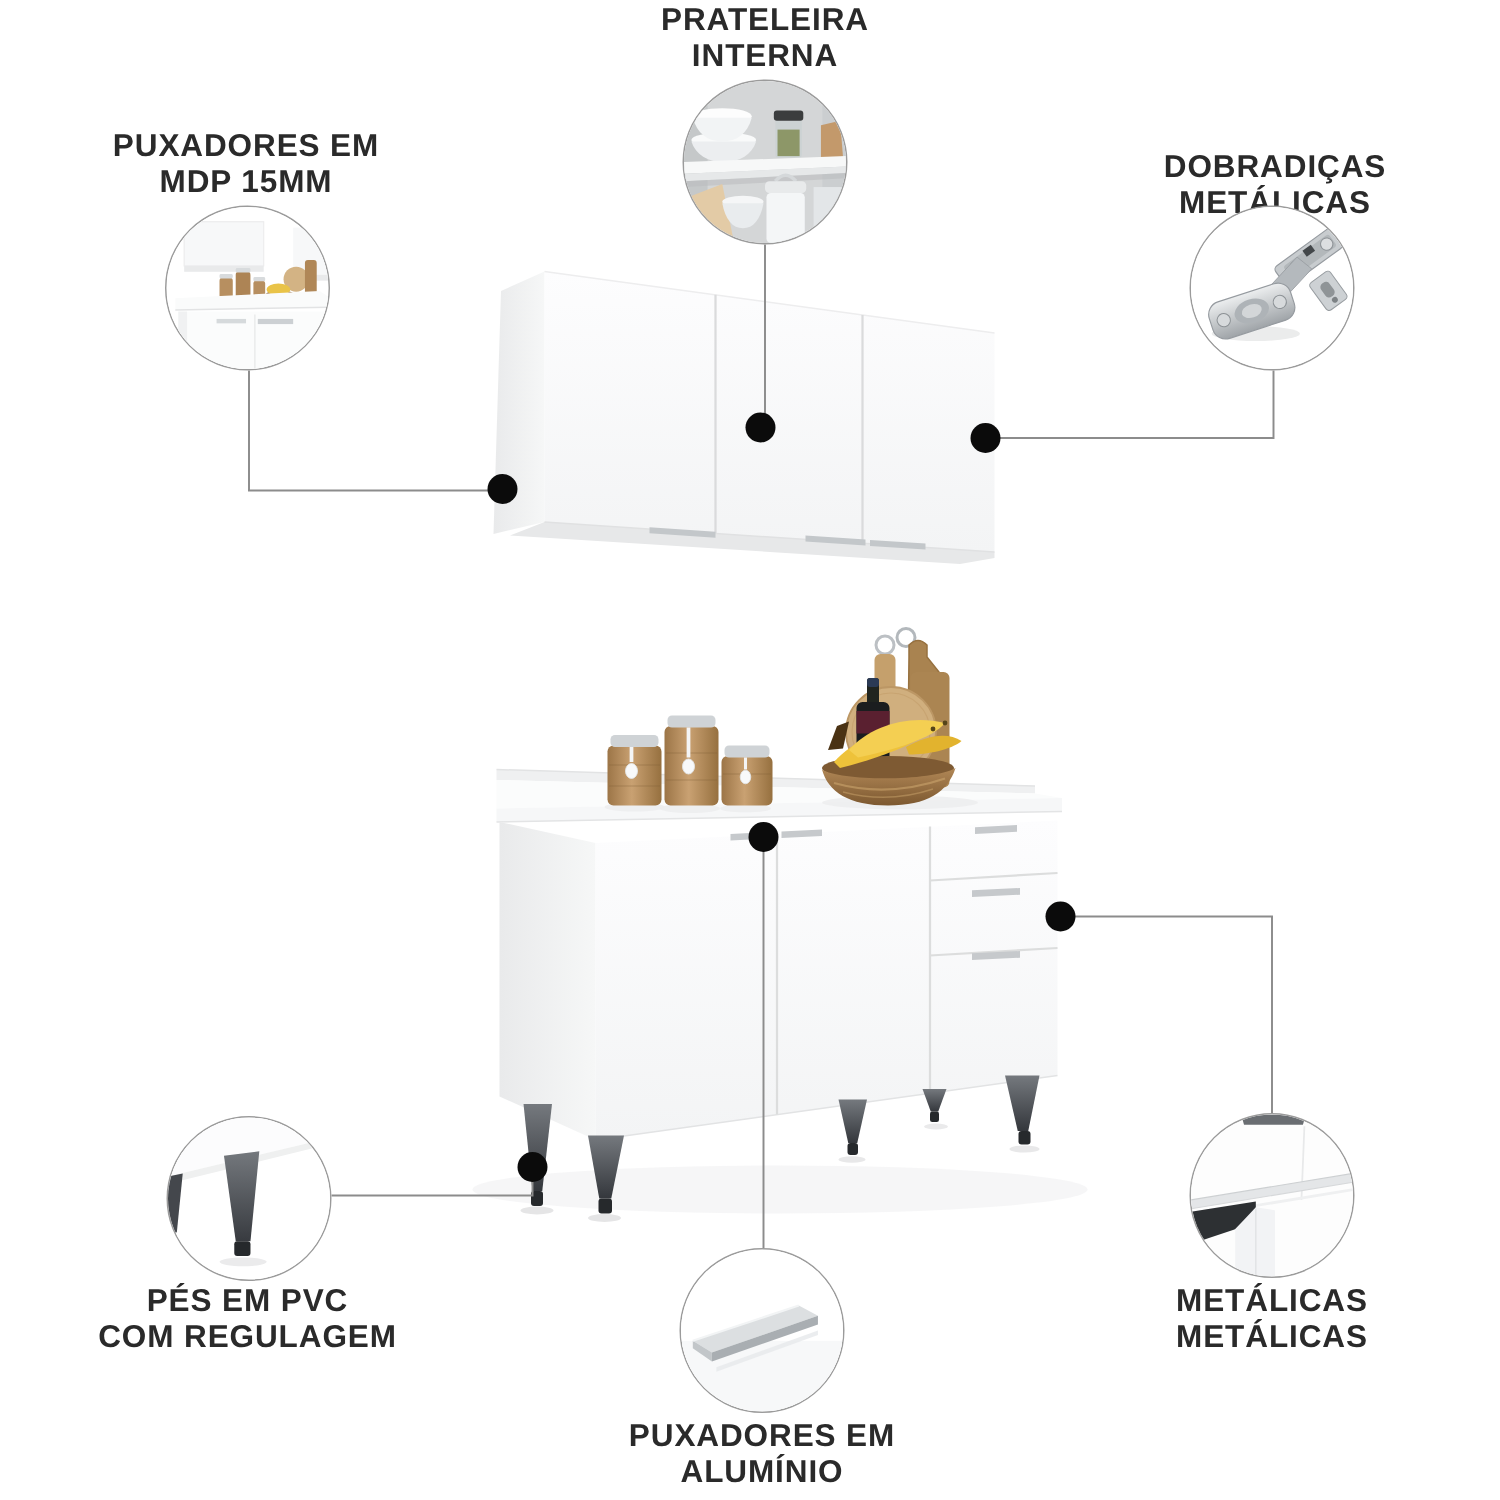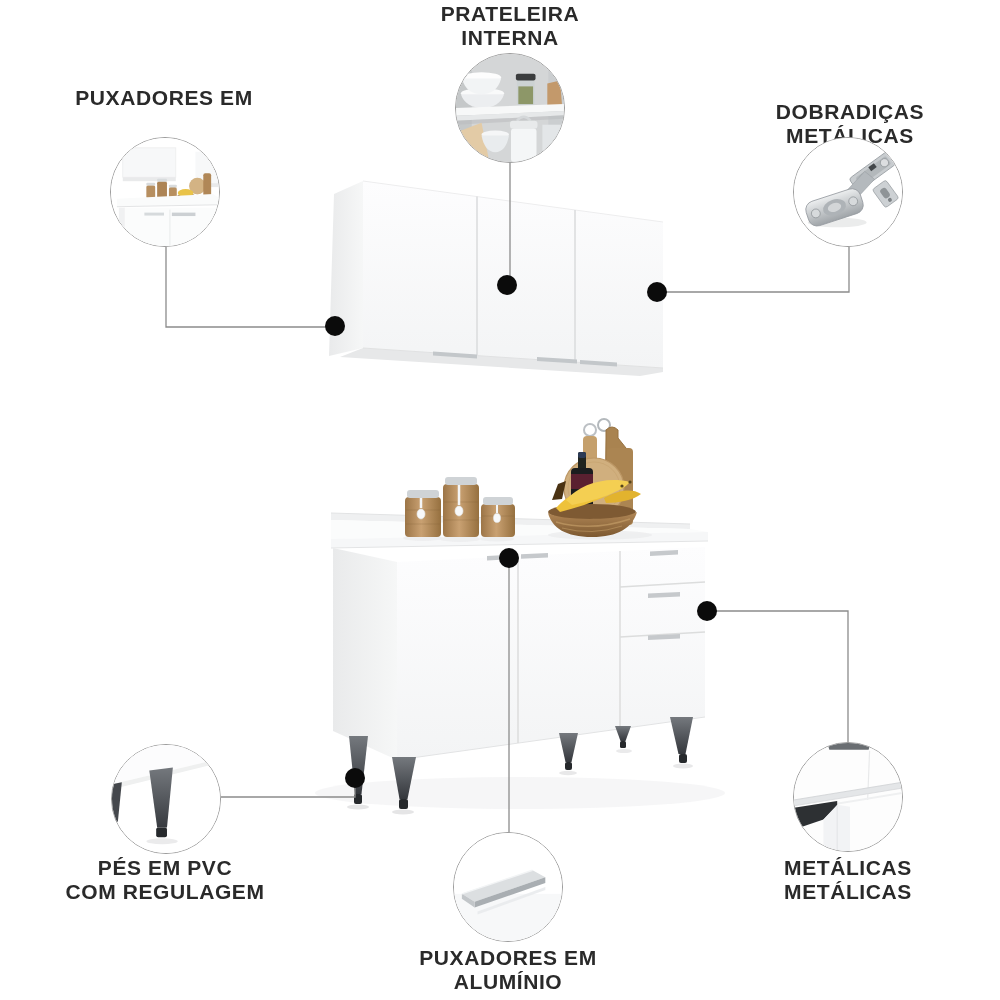--- a/index.html
+++ b/index.html
@@ -182,20 +182,21 @@
       <circle cx="707" cy="611" r="10"></circle>
     </g>
   </svg>
 
   <div class="co-label" style="left:510px;top:2px">
     <span>PRATELEIRA</span>
       <span>INTERNA</span>
   </div>
   <div class="co-label" style="left:164px;top:86px">
     <span>PUXADORES EM</span>
+      <span>MDP 15MM</span>
   </div>
   <div class="co-label" style="left:850px;top:100px">
     <span>DOBRADIÇAS</span>
       <span>METÁLICAS</span>
   </div>
   <div class="co-label" style="left:508px;top:946px">
     <span>PUXADORES EM</span>
       <span>ALUMÍNIO</span>
   </div>
   <div class="co-label" style="left:165px;top:856px">

